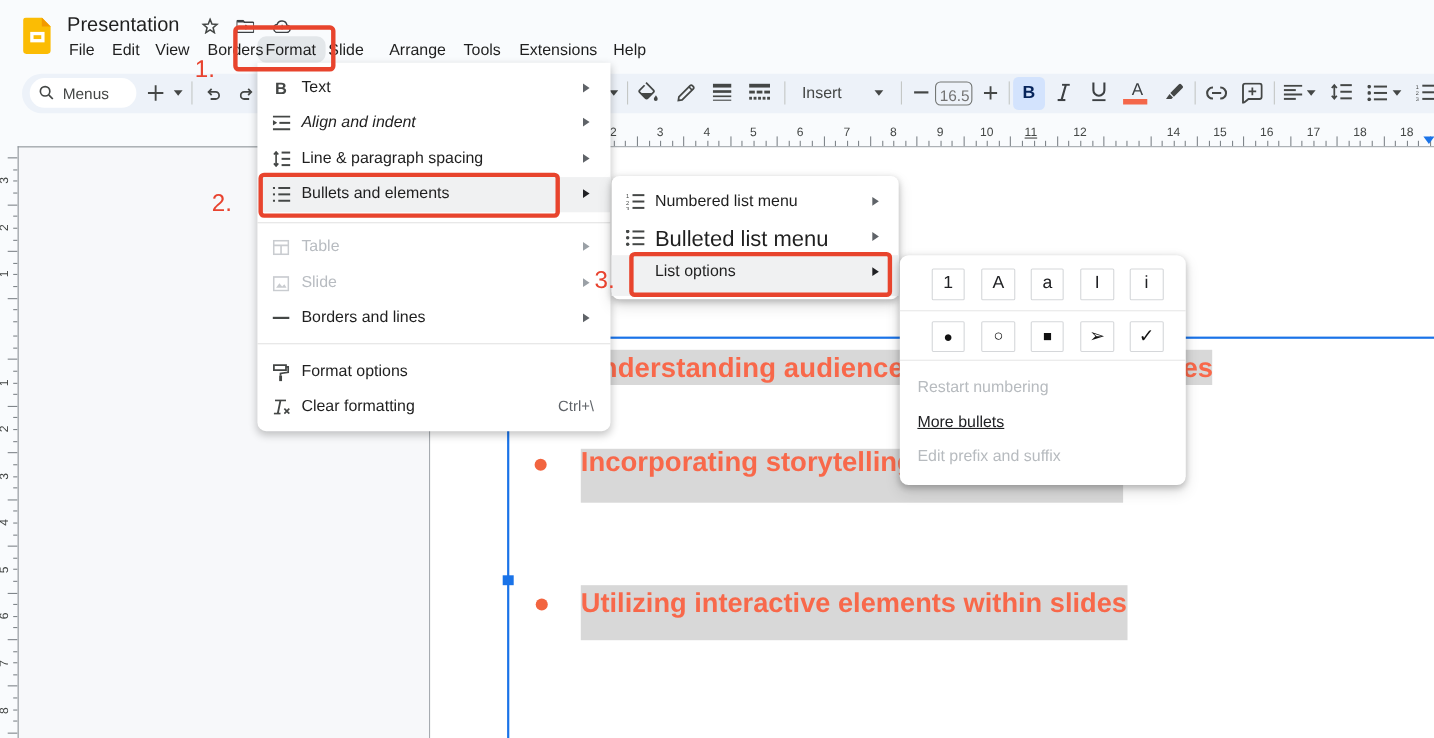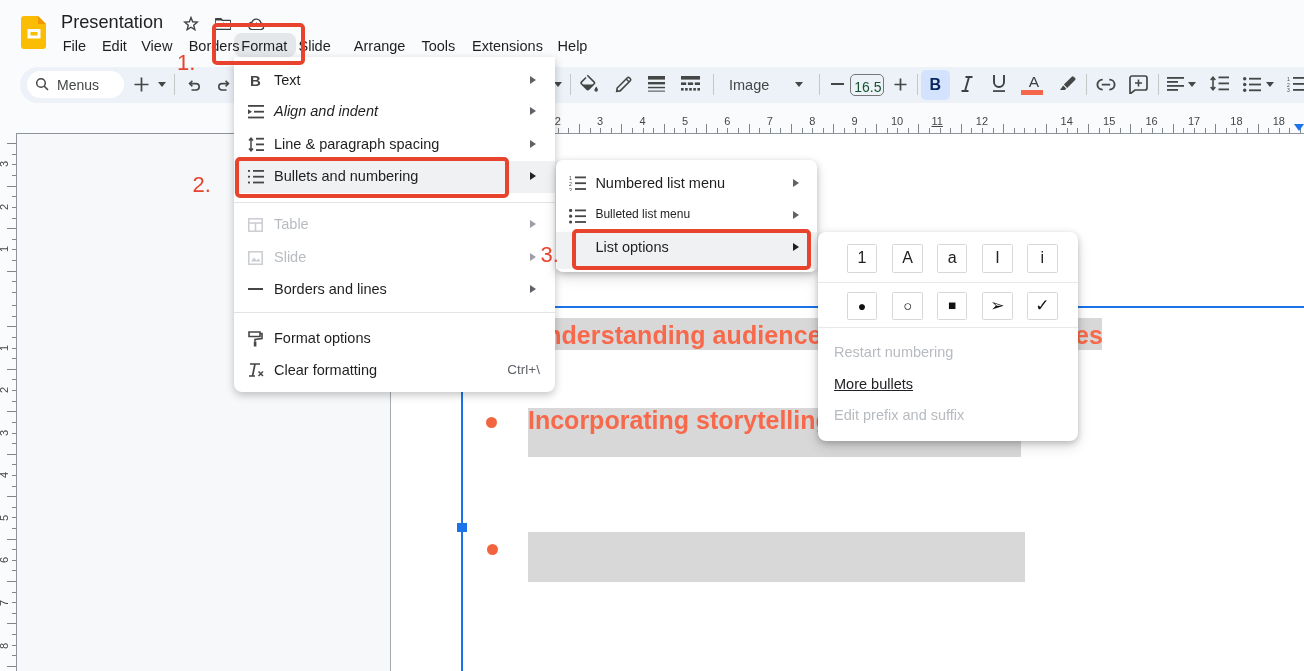--- a/index.html
+++ b/index.html
@@ -93,26 +93,26 @@
       </g>
 <g fill="#444746">
         <rect x="0" y="12" width="2.6" height="2.6"></rect>
         <rect x="4.1" y="12" width="2.6" height="2.6"></rect>
         <rect x="8.2" y="12" width="2.6" height="2.6"></rect>
         <rect x="12.3" y="12" width="2.6" height="2.6"></rect>
         <rect x="16.4" y="12" width="2.6" height="2.6"></rect>
       </g>
 </svg>
 <div class="sep" style="left:712.5px;top:74px;height:21px;"></div>
-<div style="position:absolute;left:729px;top:76.5px;font-size:14.5px;color:#444746;">Image</div>
+<div style="position:absolute;left:729px;top:76.5px;font-size:14.5px;color:#444746;">Insert</div>
 <div class="caret" style="left:795px;top:82px;"></div>
 <div class="sep" style="left:818.7px;top:74px;height:21px;"></div>
 <div style="position:absolute;left:831px;top:83px;width:13px;height:1.8px;background:#444746;"></div>
 <div style="position:absolute;left:850.4px;top:73.7px;width:33.9px;height:22.7px;border:1.2px solid #747775;border-radius:5px;box-sizing:border-box;"></div>
-<div style="position:absolute;left:850.4px;top:78.5px;width:35px;font-size:14px;color:#14532d;text-align:center;">16.5</div>
+<div style="position:absolute;left:850.4px;top:78.5px;width:35px;font-size:14px;color:#737373;text-align:center;">16.5</div>
 <svg class="ic" style="left:894.3px;top:77.5px" width="13" height="13" viewBox="0 0 13 13">
 <path d="M6.5 0.5 v12 M0.5 6.5 h12" stroke="#444746" stroke-width="1.7"></path>
 </svg>
 <div class="sep" style="left:916.5px;top:74px;height:21px;"></div>
 <div style="position:absolute;left:920.7px;top:70px;width:29.2px;height:29.9px;background:#d3e3fd;border-radius:5px;"></div>
 <div style="position:absolute;left:920.7px;top:75.5px;width:29.2px;font-size:16px;font-weight:bold;color:#07255c;text-align:center;">B</div>
 <svg class="ic" style="left:960px;top:76px" width="14" height="16" viewBox="0 0 14 16">
 <path d="M5.5 1 h7 M1.5 15 h7 M9 1 L5 15" fill="none" stroke="#3c4043" stroke-width="1.9"></path>
 </svg>
 <svg class="ic" style="left:991px;top:74px" width="16" height="19" viewBox="0 0 16 19">
@@ -323,20 +323,21 @@
 <div class="tickv" style="left:11.5px;top:644.6px;width:4px;"></div>
 <div class="tickv" style="left:11.5px;top:655.2px;width:4px;"></div>
 <div class="tickv" style="left:7px;top:665.8px;width:8.5px;"></div>
 <div style="position:absolute;left:15.5px;top:132.5px;width:1289px;height:539px;background:#f7f8fa;border-top:1px solid #8e9499;border-left:1px solid #8e9499;"></div>
 <div style="position:absolute;left:390.3px;top:133.5px;width:914px;height:538px;background:#fff;border-left:1px solid #a6abb0;"></div>
 <div style="position:absolute;left:528px;top:318px;width:574px;height:32px;background:#d8d8d8;"></div>
 <div style="position:absolute;left:528px;top:408px;width:493px;height:49px;background:#d8d8d8;"></div>
 <div style="position:absolute;left:528px;top:531.5px;width:497px;height:50.5px;background:#d8d8d8;"></div>
 <div style="position:absolute;left:528px;top:320.5px;font-size:25px;font-weight:bold;color:#f8684a;white-space:nowrap;letter-spacing:0.09px;">Understanding audience needs and preferences</div>
 <div style="position:absolute;left:528px;top:406px;font-size:25px;font-weight:bold;color:#f8684a;white-space:nowrap;">Incorporating storytelling techniques</div>
+<div style="position:absolute;left:528px;top:534.5px;font-size:25px;font-weight:bold;color:#f8684a;white-space:nowrap;font-size:24.75px;">Utilizing interactive elements within slides</div>
 <div style="position:absolute;left:485.5px;top:327.5px;width:11px;height:11px;background:#f2643f;border-radius:50%;"></div>
 <div style="position:absolute;left:486.0px;top:417.1px;width:11px;height:11px;background:#f2643f;border-radius:50%;"></div>
 <div style="position:absolute;left:486.6px;top:544.1px;width:11px;height:11px;background:#f2643f;border-radius:50%;"></div>
 <div style="position:absolute;left:461px;top:306px;width:843px;height:2px;background:#1a73e8;"></div>
 <div style="position:absolute;left:460.5px;top:306px;width:2px;height:365px;background:#1a73e8;"></div>
 <div style="position:absolute;left:457px;top:522.5px;width:9.5px;height:9.5px;background:#1a73e8;"></div>
 <div style="position:absolute;left:234px;top:56.5px;width:321px;height:335.5px;background:#fff;border-radius:0 0 8px 8px;box-shadow:0 3px 8px rgba(0,0,0,.24);"></div>
 <div style="position:absolute;left:234px;top:160.5px;width:321px;height:32.5px;background:#f0f1f2;"></div>
 <div style="position:absolute;left:274px;top:71.8px;font-size:14.5px;color:#1f1f1f;white-space:nowrap;">Text</div>
 <div style="position:absolute;left:250px;top:71.5px;font-size:15px;font-weight:bold;color:#444746;">B</div>
@@ -354,21 +355,21 @@
 <div style="position:absolute;left:274px;top:135.6px;font-size:14.5px;color:#1f1f1f;white-space:nowrap;">Line &amp; paragraph spacing</div>
 <svg class="ic" style="left:248px;top:137px" width="16" height="15" viewBox="0 0 16 15">
 <path d="M3 1.5 v12 M1 3.5 L3 1.2 L5 3.5 M1 11.5 L3 13.8 L5 11.5" fill="none" stroke="#444746" stroke-width="1.5"></path>
 <g fill="#444746">
         <rect x="8" y="0.8" width="8" height="1.8"></rect>
         <rect x="8" y="6.5" width="8" height="1.8"></rect>
         <rect x="8" y="12.2" width="8" height="1.8"></rect>
       </g>
 </svg>
 <div class="arrow" style="left:530px;top:139.6px;border-left-color:#5f6368;"></div>
-<div style="position:absolute;left:274px;top:168.0px;font-size:14.5px;color:#1f1f1f;white-space:nowrap;">Bullets and numbering</div>
+<div style="position:absolute;left:274px;top:168.0px;font-size:14.5px;color:#1f1f1f;white-space:nowrap;">Bullets and elements</div>
 <svg class="ic" style="left:248px;top:169.5px" width="16" height="14" viewBox="0 0 16 14">
 <g fill="#444746">
         <rect x="5" y="0" width="11" height="1.8"></rect>
         <rect x="5" y="5.8" width="11" height="1.8"></rect>
         <rect x="5" y="11.6" width="11" height="1.8"></rect>
 <rect x="0" y="0" width="2" height="1.8"></rect>
         <rect x="0" y="5.8" width="2" height="1.8"></rect>
         <rect x="0" y="11.6" width="2" height="1.8"></rect>
       </g>
 </svg>
@@ -409,21 +410,21 @@
 <g fill="#444746">
         <rect x="6" y="0.5" width="11" height="1.8"></rect>
         <rect x="6" y="6.3" width="11" height="1.8"></rect>
         <rect x="6" y="12.1" width="11" height="1.8"></rect>
       </g>
 <text x="0" y="4.2" font-size="5.2" fill="#444746">1</text>
       <text x="0" y="10" font-size="5.2" fill="#444746">2</text>
       <text x="0" y="15.5" font-size="5.2" fill="#444746">3</text>
 </svg>
 <div class="arrow" style="left:793px;top:178.9px;border-left-color:#5f6368;"></div>
-<div style="position:absolute;left:595.4px;top:207.2px;font-size:12px;color:#1f1f1f;white-space:nowrap;">Bulleted list menu</div>
+<div style="position:absolute;left:595.4px;top:207.2px;font-size:20px;color:#1f1f1f;white-space:nowrap;">Bulleted list menu</div>
 <svg class="ic" style="left:569px;top:208.5px" width="17" height="15" viewBox="0 0 17 15">
 <g fill="#444746">
         <rect x="6" y="0.5" width="11" height="1.8"></rect>
         <rect x="6" y="6.3" width="11" height="1.8"></rect>
         <rect x="6" y="12.1" width="11" height="1.8"></rect>
 <circle cx="1.6" cy="1.4" r="1.6"></circle>
         <circle cx="1.6" cy="7.2" r="1.6"></circle>
         <circle cx="1.6" cy="13" r="1.6"></circle>
       </g>
 </svg>

